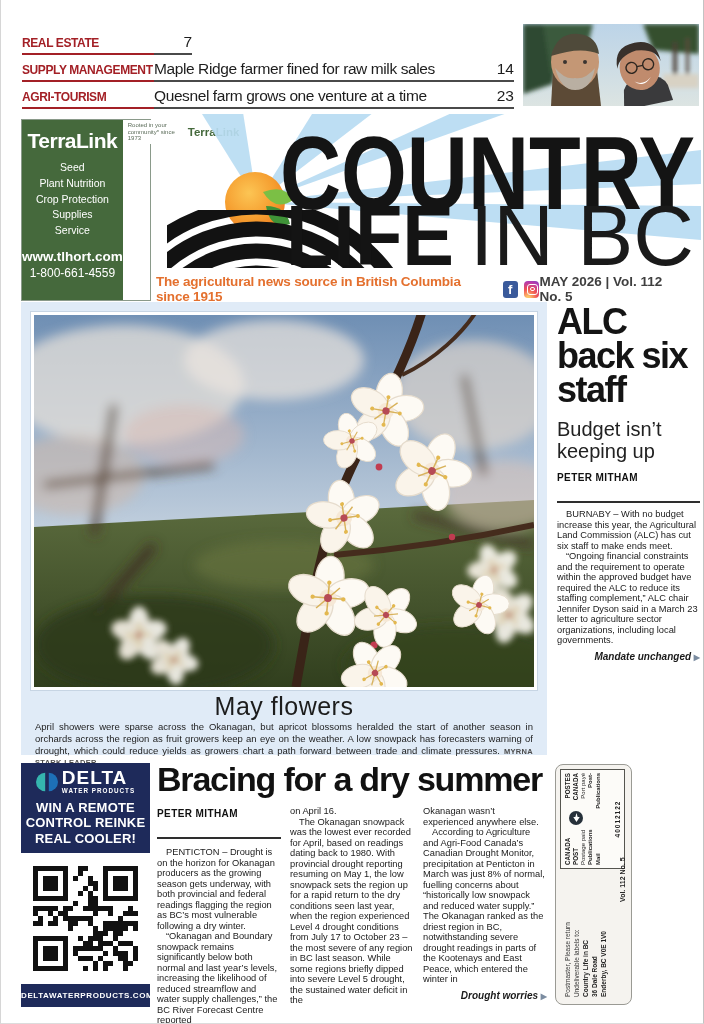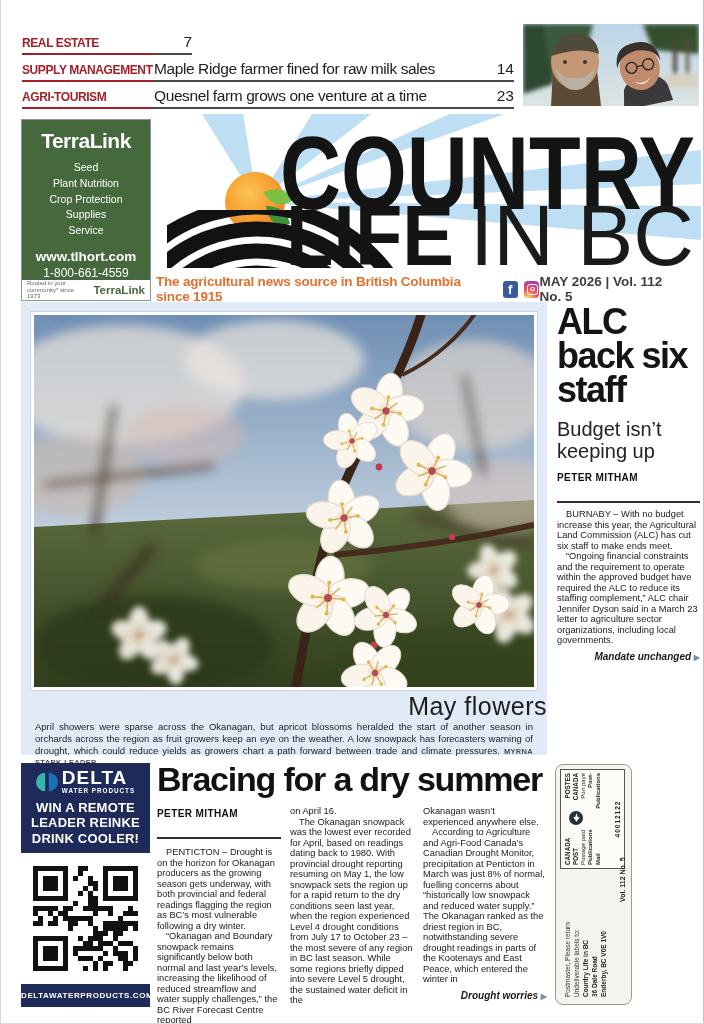--- a/index.html
+++ b/index.html
@@ -14,21 +14,21 @@
               border-bottom:2px solid #a32026;padding-bottom:3px;}
   .teaser-headline{flex:1;font-size:15.5px;letter-spacing:-0.4px;color:#1d1d1d;
               border-bottom:2px solid #4a4a4a;padding-bottom:2px;}
   .teaser-page{width:38px;text-align:right;font-size:15.5px;color:#1d1d1d;
               border-bottom:2px solid #4a4a4a;padding-bottom:2px;}
 
   .couple-photo{position:absolute;left:522px;top:24px;width:176px;height:82px;overflow:hidden;background:#9db4c8;}
 
   
   .terralink{position:absolute;left:20px;top:119px;width:130px;height:182px;border:1px solid #8a9a8a;
-             display:flex;flex-direction:column;box-sizing:border-box;background:#fff;}
+             display:flex;flex-direction:row;box-sizing:border-box;background:#fff;}
   .tl-green{flex:1;background:#45693c;color:#fff;text-align:center;padding-top:9px;}
   .tl-brand{font-size:21px;font-weight:bold;letter-spacing:-0.5px;}
   .tl-services{margin-top:7px;font-size:10.5px;line-height:1.5;}
   .tl-web{margin-top:10px;font-size:13.5px;font-weight:bold;}
   .tl-phone{margin-top:2px;font-size:12px;}
   .tl-strip{height:24px;background:#fff;display:flex;align-items:center;justify-content:space-between;padding:0 5px;}
   .tl-foot{font-size:6px;color:#5a6b58;width:60px;line-height:1.1;text-align:left;}
   .tl-footbrand{color:#45693c;font-weight:bold;font-size:11.5px;}
 
   
@@ -42,21 +42,21 @@
   .ig-icon{width:17px;height:17px;border-radius:4px;position:relative;
            background:radial-gradient(circle at 28% 100%, #fdc468 8%, #f05053 45%, #b43bb0 80%, #7a46c4 100%);}
   .ig-icon::before{content:"";position:absolute;left:3px;top:3px;width:9px;height:9px;border:1.6px solid #fff;border-radius:3px;}
   .ig-icon::after{content:"";position:absolute;left:6.3px;top:6.3px;width:2.6px;height:2.6px;border:1.4px solid #fff;border-radius:50%;}
   .issue{font-size:13.5px;color:#3f3f3f;font-weight:bold;}
 
   
   .photo-panel{position:absolute;left:20px;top:302px;width:526px;height:453px;background:#e0ebf7;}
   .photo-frame{position:absolute;left:10px;top:10px;width:500px;height:372px;border:3px solid #fff;
                box-shadow:0 0 0 1px #c7d5e4;overflow:hidden;background:#7e96b2;}
-  .caption-title{position:absolute;left:0;top:390px;width:100%;text-align:right;
+  .caption-title{position:absolute;left:0;top:390px;width:100%;text-align:center;
                  font-size:25px;color:#1c1c1c;letter-spacing:0.5px;}
   .caption-text{position:absolute;left:14px;top:419px;width:498px;font-size:9.5px;line-height:1.24;
                 color:#1d1d1d;text-align:justify;}
   .credit{font-size:7.5px;font-weight:bold;color:#4c4c4c;letter-spacing:0.3px;}
 
   
   .alc-col{position:absolute;left:556px;top:305px;width:143px;}
   .alc-headline{font-size:36px;font-weight:bold;line-height:0.95;letter-spacing:-1.5px;color:#141414;}
   .alc-deck{margin-top:10px;font-size:20px;line-height:1.12;color:#222;}
   .byline{margin-top:10px;font-size:10px;font-weight:bold;letter-spacing:0.4px;color:#111;
@@ -350,21 +350,21 @@
       <div class="delta-brandrow">
         <svg width="22" height="22" viewBox="0 0 24 24">
           <path d="M10,2 A10,10 0 0 0 10,22 Z" fill="#35b5ae"></path>
           <path d="M14,2 A10,10 0 0 1 14,22 Z" fill="#1d70b7"></path>
         </svg>
         <div>
           <div class="delta-name">DELTA</div>
           <div class="delta-sub">WATER PRODUCTS</div>
         </div>
       </div>
-      <div class="delta-offer">WIN A REMOTE LEADER REINKE DRINK COOLER!</div>
+      <div class="delta-offer">WIN A REMOTE CONTROL REINKE REAL COOLER!</div>
     </div>
     <div class="delta-qr">
       <svg id="qr-svg" width="105" height="105" viewBox="0 0 21 21" shape-rendering="crispEdges">
           <rect width="21" height="21" fill="#fff"></rect>
           <rect x="0" y="0" width="1" height="1" fill="#111"></rect>
           <rect x="1" y="0" width="1" height="1" fill="#111"></rect>
           <rect x="2" y="0" width="1" height="1" fill="#111"></rect>
           <rect x="3" y="0" width="1" height="1" fill="#111"></rect>
           <rect x="4" y="0" width="1" height="1" fill="#111"></rect>
           <rect x="5" y="0" width="1" height="1" fill="#111"></rect>

